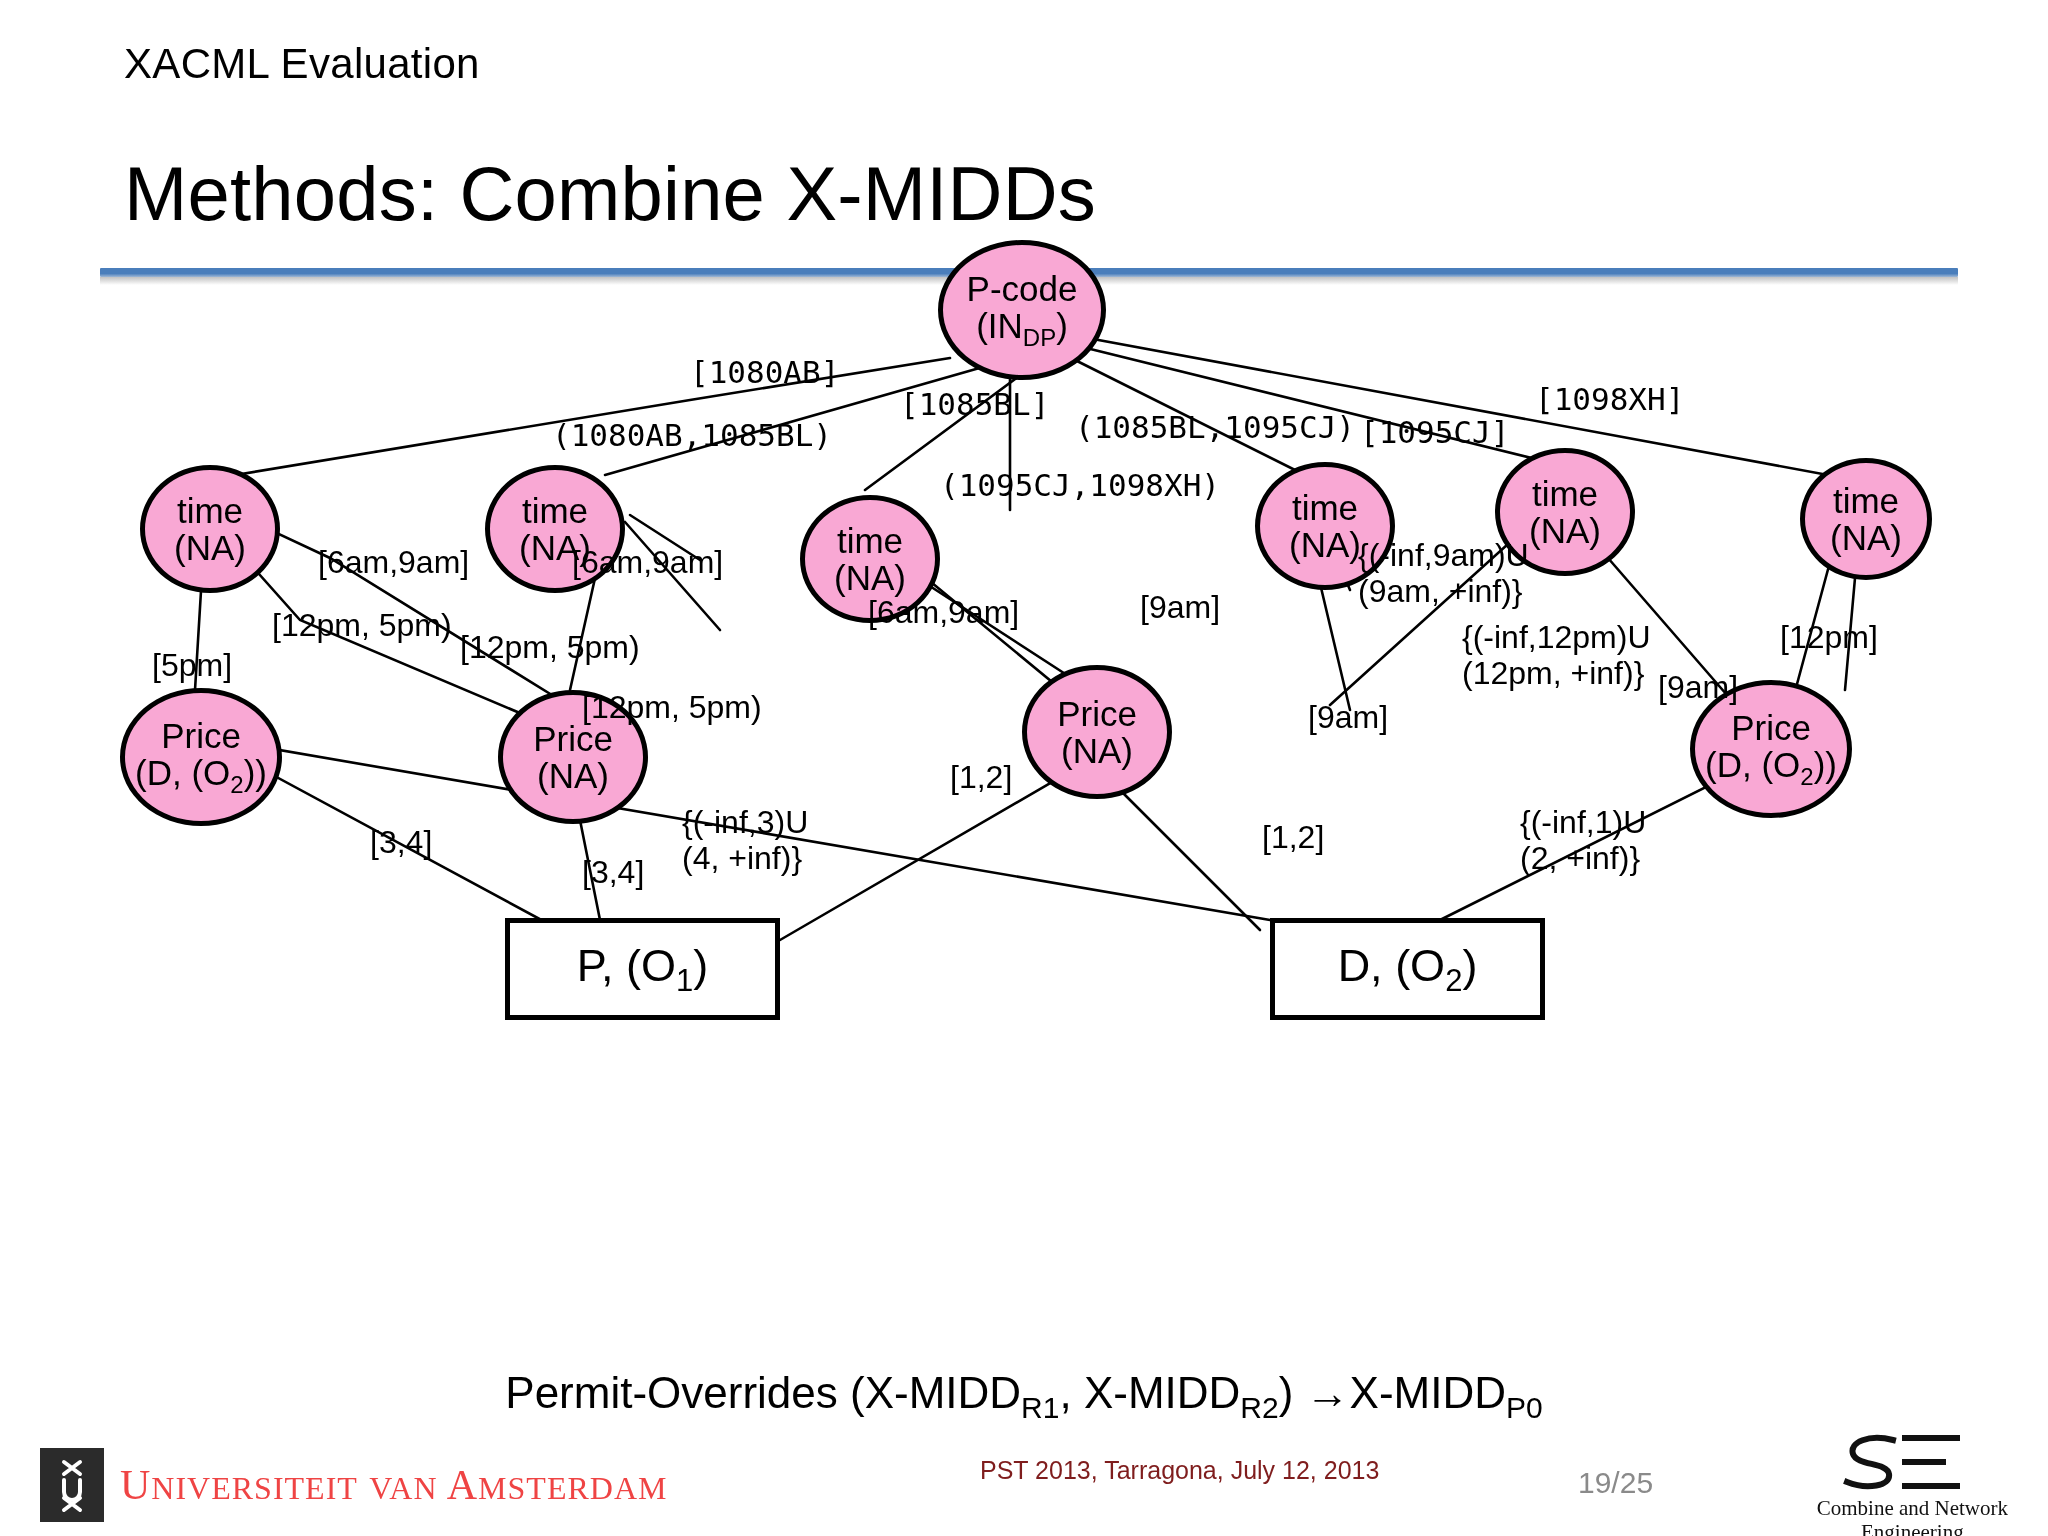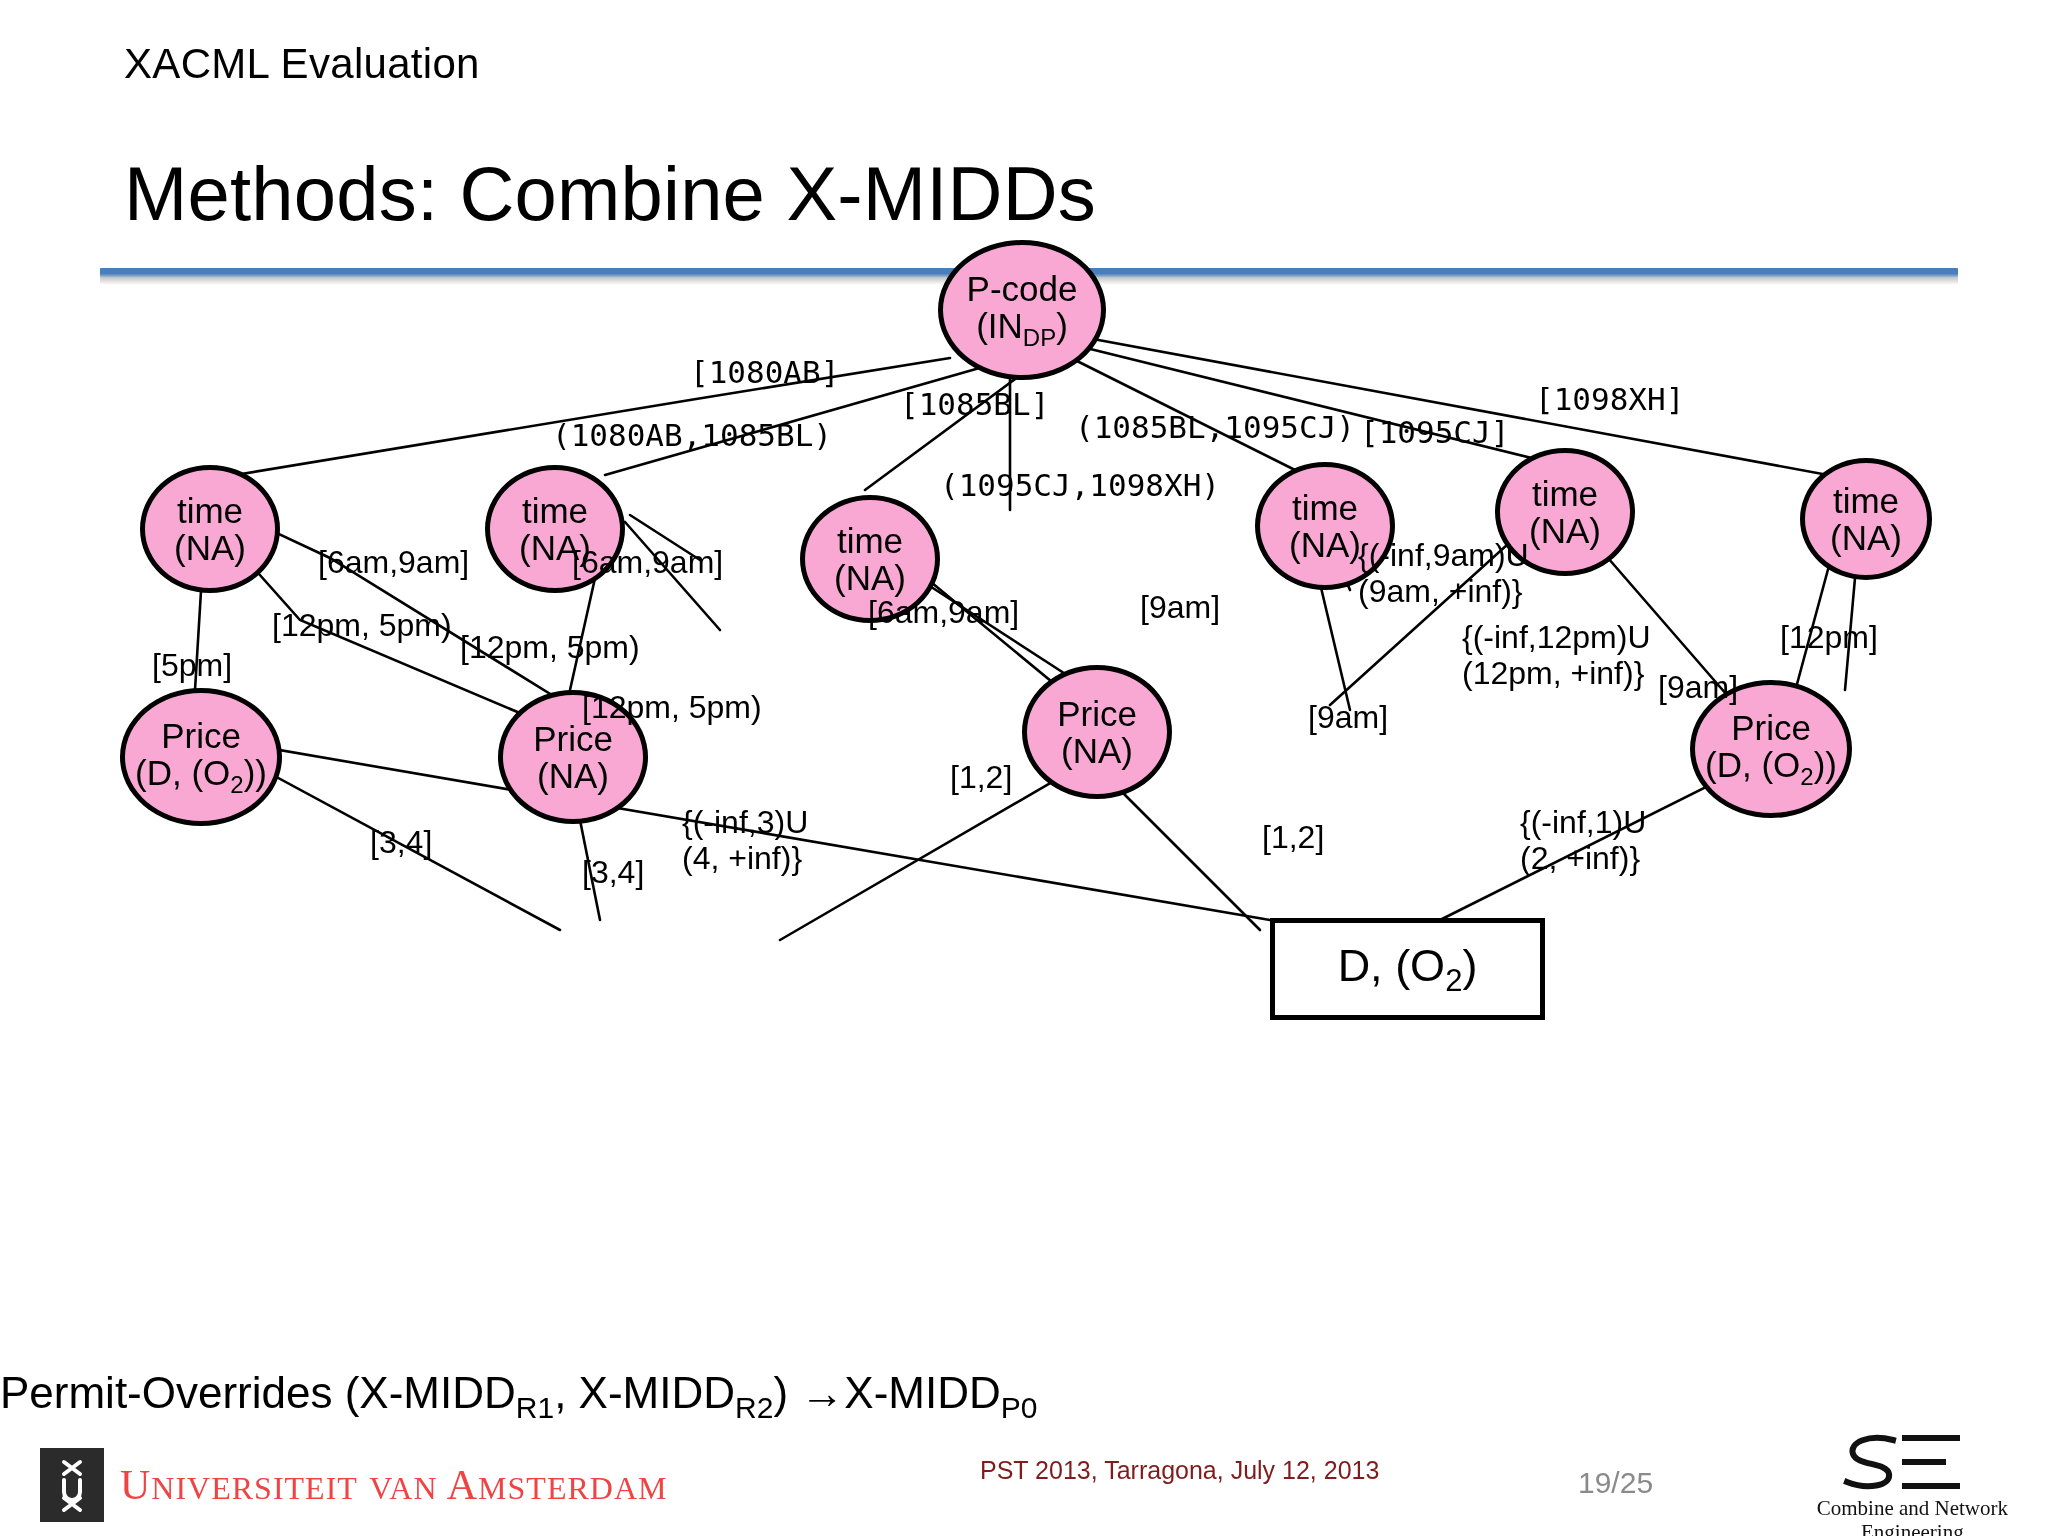--- a/index.html
+++ b/index.html
@@ -27,21 +27,21 @@
 
   .term{position:absolute;background:#fff;border:5px solid #000;
         display:flex;align-items:center;justify-content:center;font-size:45px;}
   .term sub{font-size:31px;}
 
   .elabel{position:absolute;font-size:32px;white-space:nowrap;background:transparent;
           line-height:1.12;}
   .elabel.mono{font-family:"DejaVu Sans Mono",monospace;font-size:31px;}
   .elabel.two{white-space:pre;text-align:left;}
 
-  .caption{position:absolute;left:0;top:1368px;width:2048px;text-align:left;
+  .caption{position:absolute;left:0;top:1368px;width:2048px;text-align:center;
            font-size:44px;}
   .caption sub{font-size:30px;}
 
   .footer-note{position:absolute;left:980px;top:1456px;font-size:25px;color:#7f1d1d;}
   .page-num{position:absolute;left:1578px;top:1466px;font-size:30px;color:#8a8a8a;}
 
   .uva{position:absolute;left:40px;top:1448px;display:flex;align-items:center;gap:16px;}
   .uva-shield{width:64px;height:74px;background:#2b2b2b;display:flex;align-items:center;
               justify-content:center;}
   .uva-text{font-family:"Liberation Serif",serif;font-size:42px;letter-spacing:1px;color:#ef4444;}
@@ -143,20 +143,23 @@
     </div>
     <div class="node" style="left:1022px;top:375px;width:140px;height:124px;">
       <div class="l1">Price</div>
       <div class="l2">(NA)</div>
     </div>
     <div class="node" style="left:1690px;top:390px;width:152px;height:128px;">
       <div class="l1">Price</div>
       <div class="l2"><span>(D, (O</span><sub>2</sub><span>))</span></div>
     </div>
 
+    <div class="term" style="left:505px;top:628px;width:265px;height:92px;">
+      <span><span>P, (O</span><sub>1</sub><span>)</span></span>
+    </div>
     <div class="term" style="left:1270px;top:628px;width:265px;height:92px;">
       <span><span>D, (O</span><sub>2</sub><span>)</span></span>
     </div>
 
     <div class="elabel mono" style="left:690px;top:65px;">[1080AB]</div>
     <div class="elabel mono" style="left:552px;top:128px;">(1080AB,1085BL)</div>
     <div class="elabel mono" style="left:900px;top:97px;">[1085BL]</div>
     <div class="elabel mono" style="left:1075px;top:120px;">(1085BL,1095CJ)</div>
     <div class="elabel mono" style="left:940px;top:178px;">(1095CJ,1098XH)</div>
     <div class="elabel mono" style="left:1360px;top:125px;">[1095CJ]</div>

